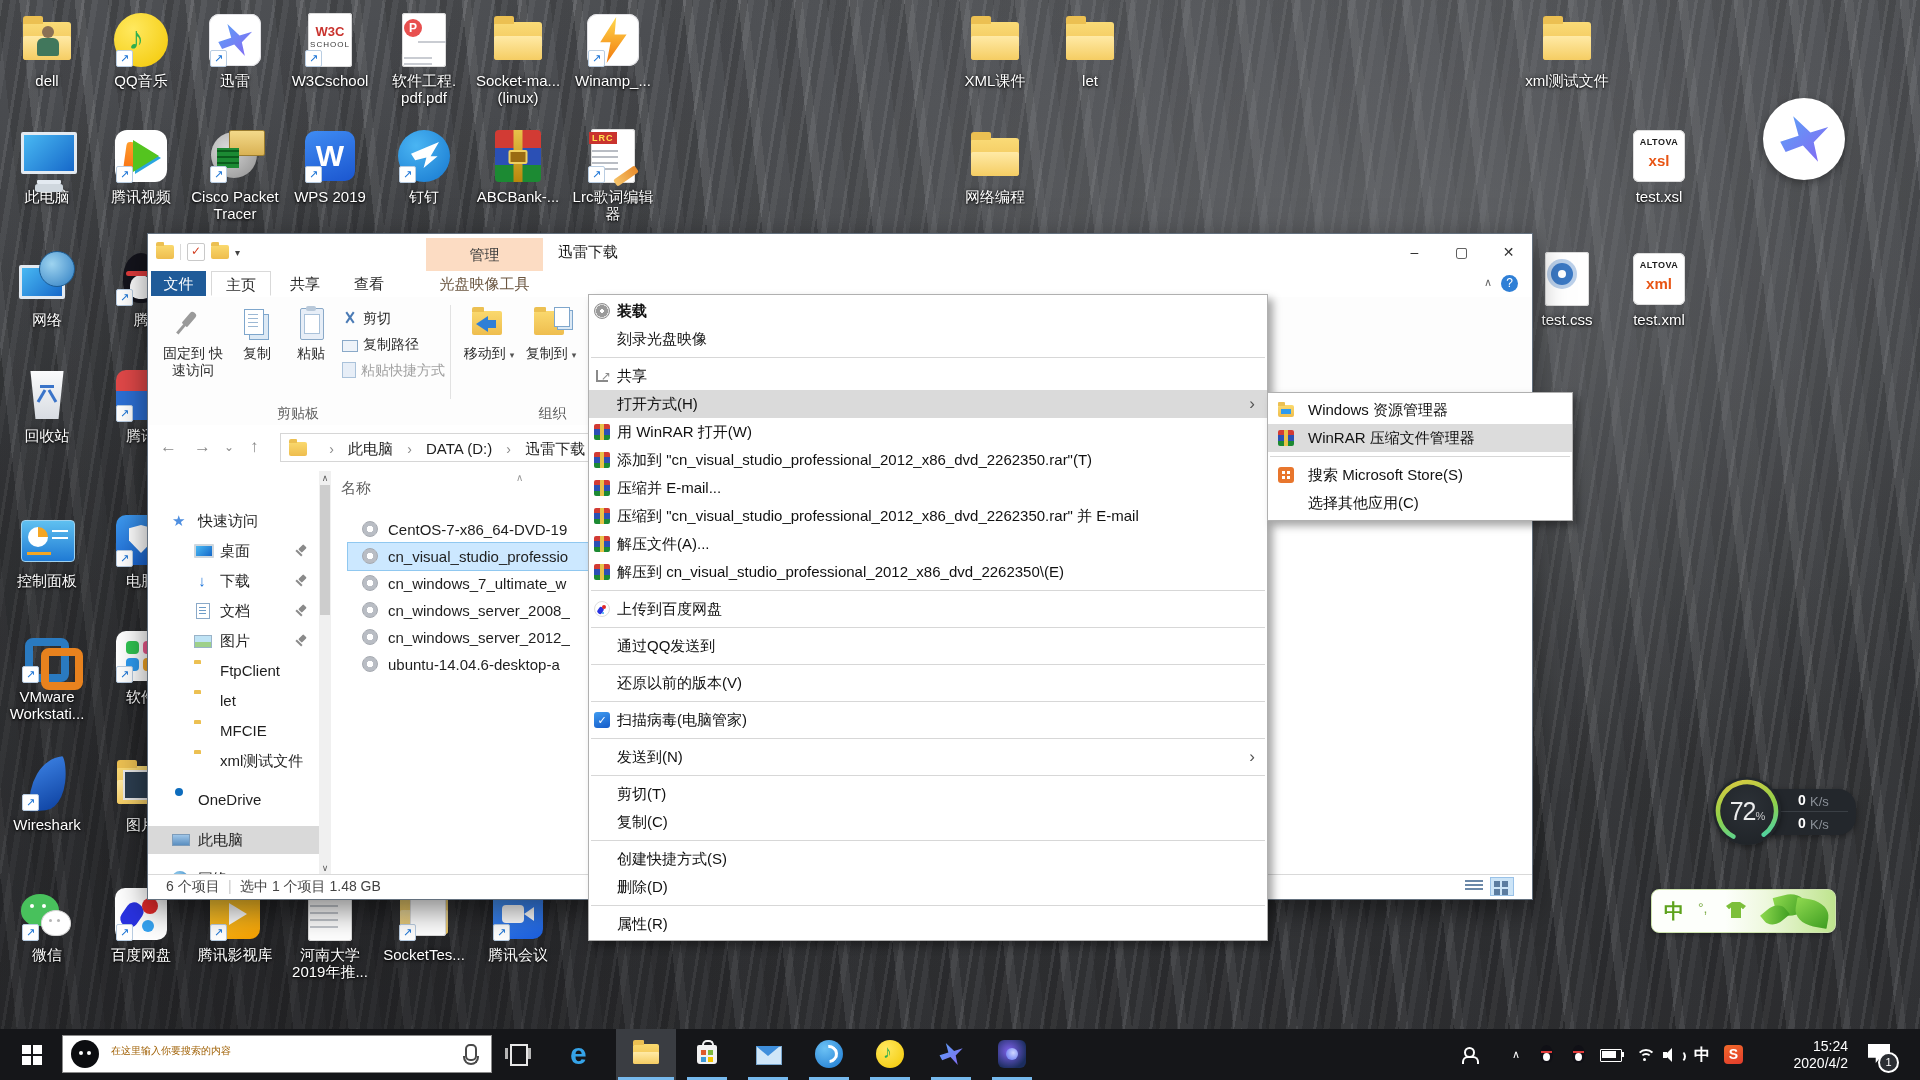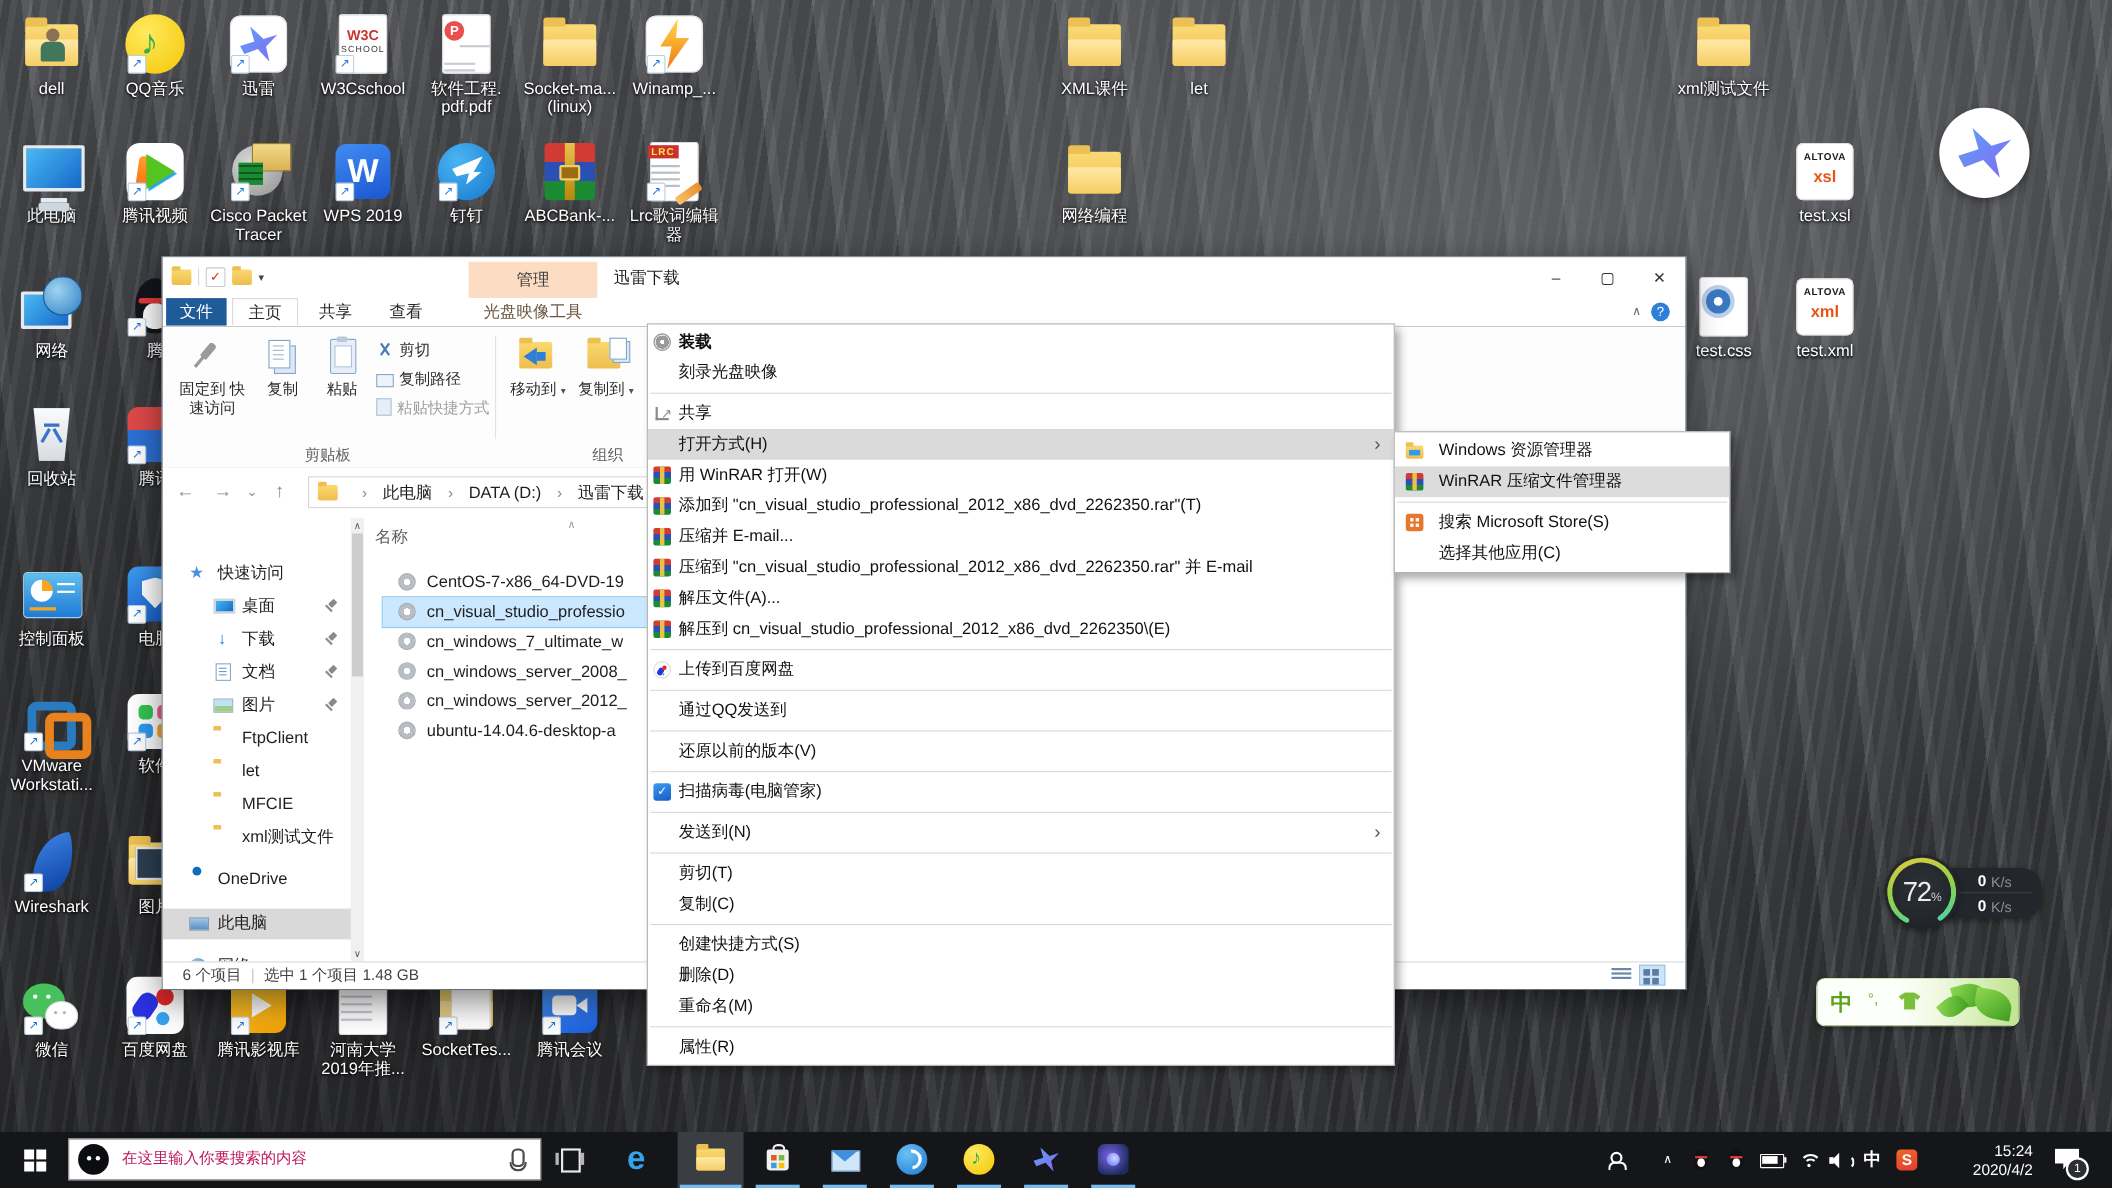--- a/index.html
+++ b/index.html
@@ -239,21 +239,21 @@
   .smi{position:relative;height:28px;line-height:28px;font-size:15px;color:#111;padding-left:40px;white-space:nowrap}
   .smi.hl{background:#dcdcdc}
   .smi .mic{left:10px}
   
   .taskbar{position:absolute;left:0;bottom:0;width:1920px;height:51px;background:#151619;z-index:300}
   .tstart{position:absolute;left:0;top:0;width:62px;height:51px}
   .winlogo{position:absolute;left:22px;top:16px;width:9px;height:9px;background:#fff;box-shadow:11px 0 0 #fff,0 11px 0 #fff,11px 11px 0 #fff}
   .tsearch{position:absolute;left:62px;top:6px;width:430px;height:38px;background:#fff;border:1px solid #8a8a8a;box-sizing:border-box}
   .cortana{position:absolute;left:8px;top:4px;width:28px;height:28px;border-radius:50%;background:#0c0d10}
   .cortana::after{content:"";position:absolute;left:8px;top:11px;width:4px;height:4px;border-radius:50%;background:#fff;box-shadow:8px 0 0 #fff}
-  .tsearch .stxt{position:absolute;left:48px;top:8px;font-size:14px;color:#be185d;white-space:nowrap}
+  .tsearch .stxt{position:absolute;left:48px;top:8px;font-size:10px;color:#a16207;white-space:nowrap}
   .micic{position:absolute;right:14px;top:8px;width:8px;height:13px;border:2px solid #4a4a4a;border-radius:5px}
   .micic::after{content:"";position:absolute;left:-4px;top:10px;width:12px;height:7px;border:2px solid #4a4a4a;border-top:none;border-radius:0 0 8px 8px}
   .taskview{position:absolute;left:505px;top:13px;width:26px;height:24px}
   .taskview::before{content:"";position:absolute;left:5px;top:2px;width:14px;height:18px;border:2px solid #e8e8e8}
   .taskview::after{content:"";position:absolute;left:0;top:6px;width:3px;height:11px;background:#b5b5b5;box-shadow:23px 0 0 #b5b5b5}
   .tapp2{position:absolute;top:0;width:60px;height:51px}
   .tapp2.active{background:#3a3d42}
   .underl{position:absolute;left:10px;bottom:0;width:40px;height:3px;background:#76b9ed}
   .tapp2.active .underl{left:2px;width:56px}
   .tico{position:absolute;left:15px;top:10px;width:30px;height:30px}
@@ -797,21 +797,20 @@
   <div class="msep"></div>
   <div class="mi"><span class="mic mshield">✓</span><span>扫描病毒(电脑管家)</span></div>
   <div class="msep"></div>
   <div class="mi"><span>发送到(N)</span><span class="marrow">›</span></div>
   <div class="msep"></div>
   <div class="mi"><span>剪切(T)</span></div>
   <div class="mi"><span>复制(C)</span></div>
   <div class="msep"></div>
   <div class="mi"><span>创建快捷方式(S)</span></div>
   <div class="mi"><span>删除(D)</span></div>
-  <div class="mi"><span>重命名(M)</span></div>
   <div class="msep"></div>
   <div class="mi"><span>属性(R)</span></div>
 </div>
 
 <div class="submenu">
   <div class="smi"><span class="mic mfoldr"></span><span>Windows 资源管理器</span></div>
   <div class="smi hl"><span class="mic mrar"></span><span>WinRAR 压缩文件管理器</span></div>
   <div class="msep"></div>
   <div class="smi"><span class="mic mstore"></span><span>搜索 Microsoft Store(S)</span></div>
   <div class="smi"><span>选择其他应用(C)</span></div>

